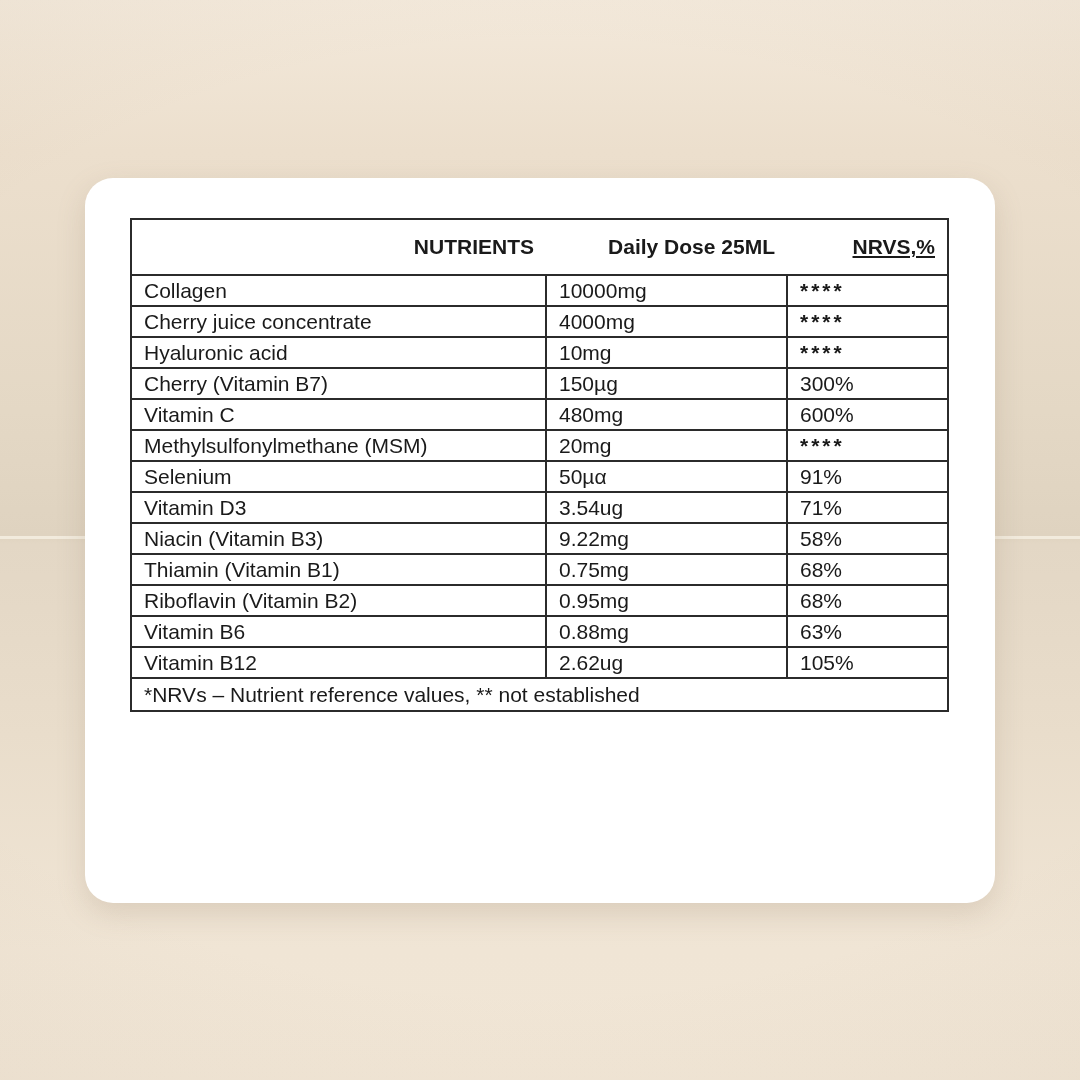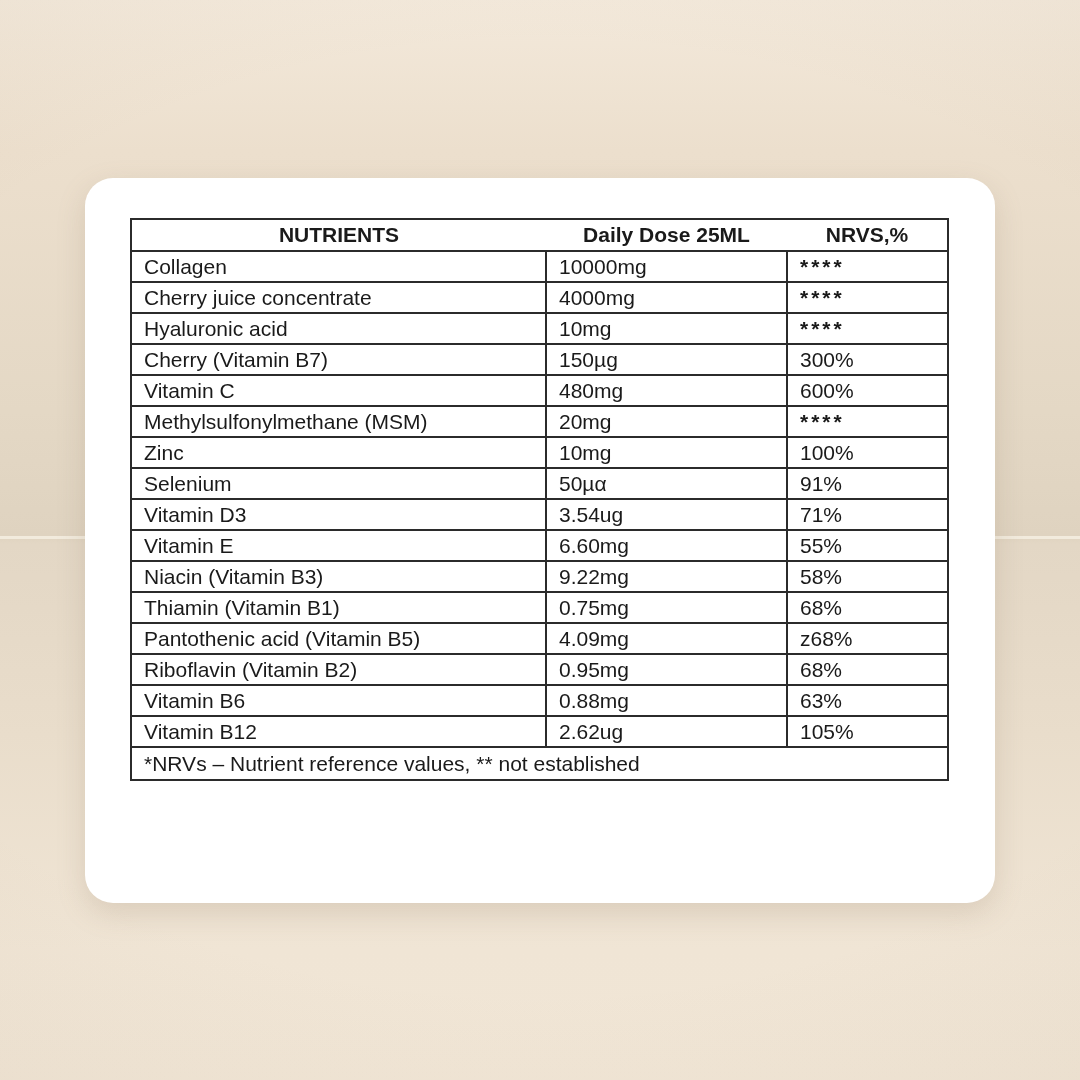--- a/index.html
+++ b/index.html
@@ -70,26 +70,26 @@
     padding: 0 0 0 12px;
     white-space: nowrap;
     overflow: hidden;
   }
 
   
   table.nutrients thead th {
     border-left: none;
     border-right: none;
     height: 30px;
-    text-align: center;
+    text-align: right;
     font-weight: bold;
-    padding: 0;
+    padding: 12px;
   }
   table.nutrients thead th:first-child { border-left: 2px solid var(--border-color, #2b2b2b); }
-  table.nutrients thead th:last-child  { border-right: 2px solid var(--border-color, #2b2b2b); }
+  table.nutrients thead th:last-child  { border-right: 2px solid var(--border-color, #2b2b2b); text-decoration: underline; }
 
   table.nutrients tbody td {
     height: 29px;
     text-align: left;
     vertical-align: middle;
   }
 
   table.nutrients td.stars {
     letter-spacing: 3px;
     font-weight: bold;
@@ -145,53 +145,38 @@
             <td>Vitamin C</td>
             <td>480mg</td>
             <td>600%</td>
           </tr>
           <tr>
             <td>Methylsulfonylmethane (MSM)</td>
             <td>20mg</td>
             <td class="stars">****</td>
           </tr>
           <tr>
-            <td>Zinc</td>
-            <td>10mg</td>
-            <td>100%</td>
-          </tr>
-          <tr>
             <td>Selenium</td>
             <td>50µα</td>
             <td>91%</td>
           </tr>
           <tr>
             <td>Vitamin D3</td>
             <td>3.54ug</td>
             <td>71%</td>
           </tr>
           <tr>
-            <td>Vitamin E</td>
-            <td>6.60mg</td>
-            <td>55%</td>
-          </tr>
-          <tr>
             <td>Niacin (Vitamin B3)</td>
             <td>9.22mg</td>
             <td>58%</td>
           </tr>
           <tr>
             <td>Thiamin (Vitamin B1)</td>
             <td>0.75mg</td>
             <td>68%</td>
-          </tr>
-          <tr>
-            <td>Pantothenic acid (Vitamin B5)</td>
-            <td>4.09mg</td>
-            <td>z68%</td>
           </tr>
           <tr>
             <td>Riboflavin (Vitamin B2)</td>
             <td>0.95mg</td>
             <td>68%</td>
           </tr>
           <tr>
             <td>Vitamin B6</td>
             <td>0.88mg</td>
             <td>63%</td>

